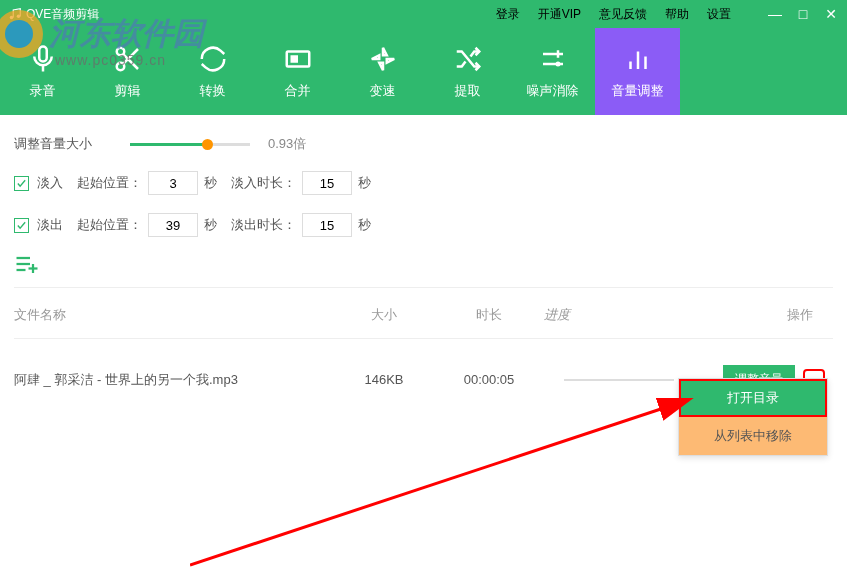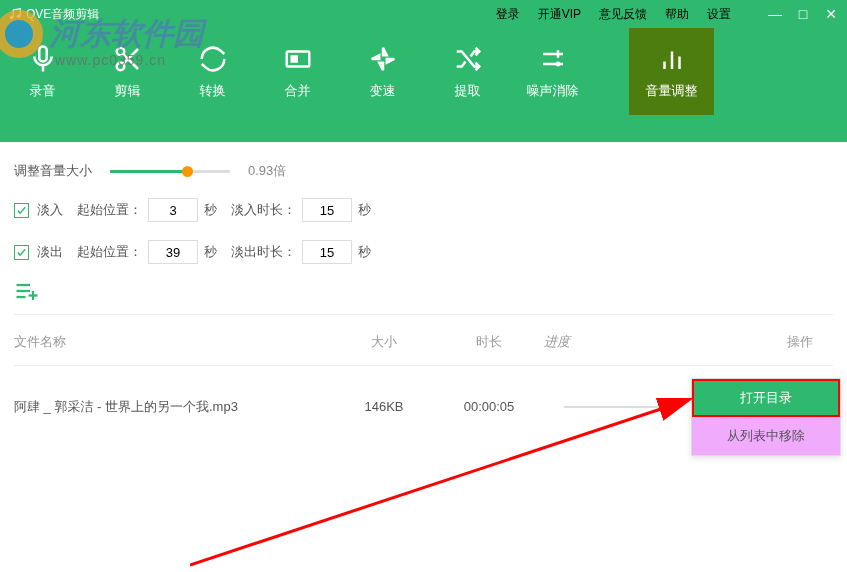--- a/index.html
+++ b/index.html
@@ -1,44 +1,44 @@
 <!DOCTYPE html>
 <html><head>
 <meta charset="utf-8">
 <style>
 * { margin: 0; padding: 0; box-sizing: border-box; font-family: "Microsoft YaHei", sans-serif; }
 body { width: 847px; height: 572px; background: #fff; overflow: hidden; position: relative; }
 
-.header { background: #2fb96e; height: 142px; position: relative; }
+.header { background: #2fb96e; height: 115px; position: relative; }
 .titlebar { height: 28px; display: flex; align-items: center; padding: 0 8px; }
 .app-title { color: #fff; font-size: 12px; display: flex; align-items: center; gap: 4px; }
 .app-title-icon { width: 14px; height: 14px; }
 .top-links { margin-left: auto; display: flex; gap: 18px; align-items: center; }
 .top-link { color: #000000; font-size: 12px; cursor: pointer; }
 .win-controls { display: flex; gap: 12px; margin-left: 18px; }
 .win-btn { color: #fff; font-size: 14px; cursor: pointer; width: 16px; text-align: center; }
 
 .nav { display: flex; height: 87px; }
 .nav-item { flex: 0 0 auto; width: 85px; display: flex; flex-direction: column; align-items: center; justify-content: center; cursor: pointer; gap: 8px; }
-.nav-item.active { background: #4d7c0f; margin-left: 34px; }
+.nav-item.active { background: #8b5cf6; }
 .nav-icon { width: 30px; height: 30px; display: flex; align-items: center; justify-content: center; }
 .nav-icon svg { width: 30px; height: 30px; stroke: #fff; fill: none; stroke-width: 2; }
 .nav-label { color: #fff; font-size: 13px; }
 
 .watermark { position: absolute; top: 10px; left: -5px; pointer-events: none; opacity: 0.75; z-index: 5; }
 .watermark-logo { display: flex; align-items: center; gap: 6px; }
 .watermark-icon { width: 48px; height: 48px; background: #f5a623; border-radius: 50%; position: relative; display: flex; align-items: center; justify-content: center; }
 .watermark-icon::before { content: ''; width: 28px; height: 28px; background: #2b8fd6; border-radius: 50%; position: absolute; }
 .watermark-text { color: #4b7fb0; font-size: 31px; font-weight: bold; font-style: italic; }
 .watermark-url { position: absolute; top: 42px; left: 60px; color: #6b6b6b; font-size: 14px; letter-spacing: 1px; }
 
 .content { padding: 20px 14px; position: relative; }
 
 .row { display: flex; align-items: center; margin-bottom: 18px; font-size: 13px; color: #555; }
-.row-label { margin-right: 8px; }
+.row-label { margin-right: 28px; }
 .slider-track { width: 120px; height: 3px; background: #ddd; position: relative; margin: 0 10px; }
 .slider-fill { position: absolute; left: 0; top: 0; height: 100%; background: #2fb96e; }
 .slider-thumb { position: absolute; top: -4px; width: 11px; height: 11px; background: #ff9500; border-radius: 50%; cursor: pointer; }
 .slider-value { margin-left: 8px; color: #888; }
 
 .chk { width: 15px; height: 15px; border: 1px solid #2fb96e; display: inline-flex; align-items: center; justify-content: center; margin-right: 8px; cursor: pointer; }
 .chk svg { width: 11px; height: 11px; stroke: #2fb96e; stroke-width: 3; fill: none; }
 .inp { width: 50px; height: 24px; border: 1px solid #ddd; text-align: center; font-size: 13px; margin: 0 6px; }
 .unit { margin-right: 14px; }
 
@@ -53,21 +53,21 @@
 .col-dur { flex: 0 0 110px; text-align: center; }
 .col-prog { flex: 0 0 150px; text-align: left; font-style: italic; }
 .col-act { flex: 1; text-align: right; padding-right: 20px; }
 
 .table-row { display: flex; align-items: center; padding: 26px 0; font-size: 13px; color: #555; }
 .prog-bar { width: 110px; height: 2px; background: #ddd; margin: 0 auto; }
 .act-cell { flex: 1; display: flex; justify-content: flex-end; align-items: center; gap: 8px; padding-right: 8px; }
 .btn-primary { background: #2fb96e; color: #fff; border: none; padding: 6px 12px; font-size: 12px; cursor: pointer; }
 .more-btn { width: 22px; height: 22px; border: 2px solid #f00; border-radius: 4px; display: flex; align-items: center; justify-content: center; cursor: pointer; color: #999; font-size: 12px; letter-spacing: 1px; }
 
-.context-menu { position: absolute; right: 6px; top: 378px; width: 150px; background: #f0abfc; border: 1px solid #ddd; box-shadow: 0 2px 6px rgba(0,0,0,0.12); }
+.context-menu { position: absolute; right: 19px; top: 378px; width: 150px; background: #fdba74; border: 1px solid #ddd; box-shadow: 0 2px 6px rgba(0,0,0,0.12); }
 .ctx-item { padding: 10px 16px; font-size: 13px; cursor: pointer; text-align: center; }
 .ctx-item.hl { background: #2fb96e; color: #fff; outline: 2px solid #f00; outline-offset: -2px; }
 .ctx-item:not(.hl) { color: #555; }
 
 .arrow-svg { position: absolute; left: 190px; top: 380px; pointer-events: none; z-index: 3; }
 </style>
 </head>
 <body>
 
 <div class="watermark">

